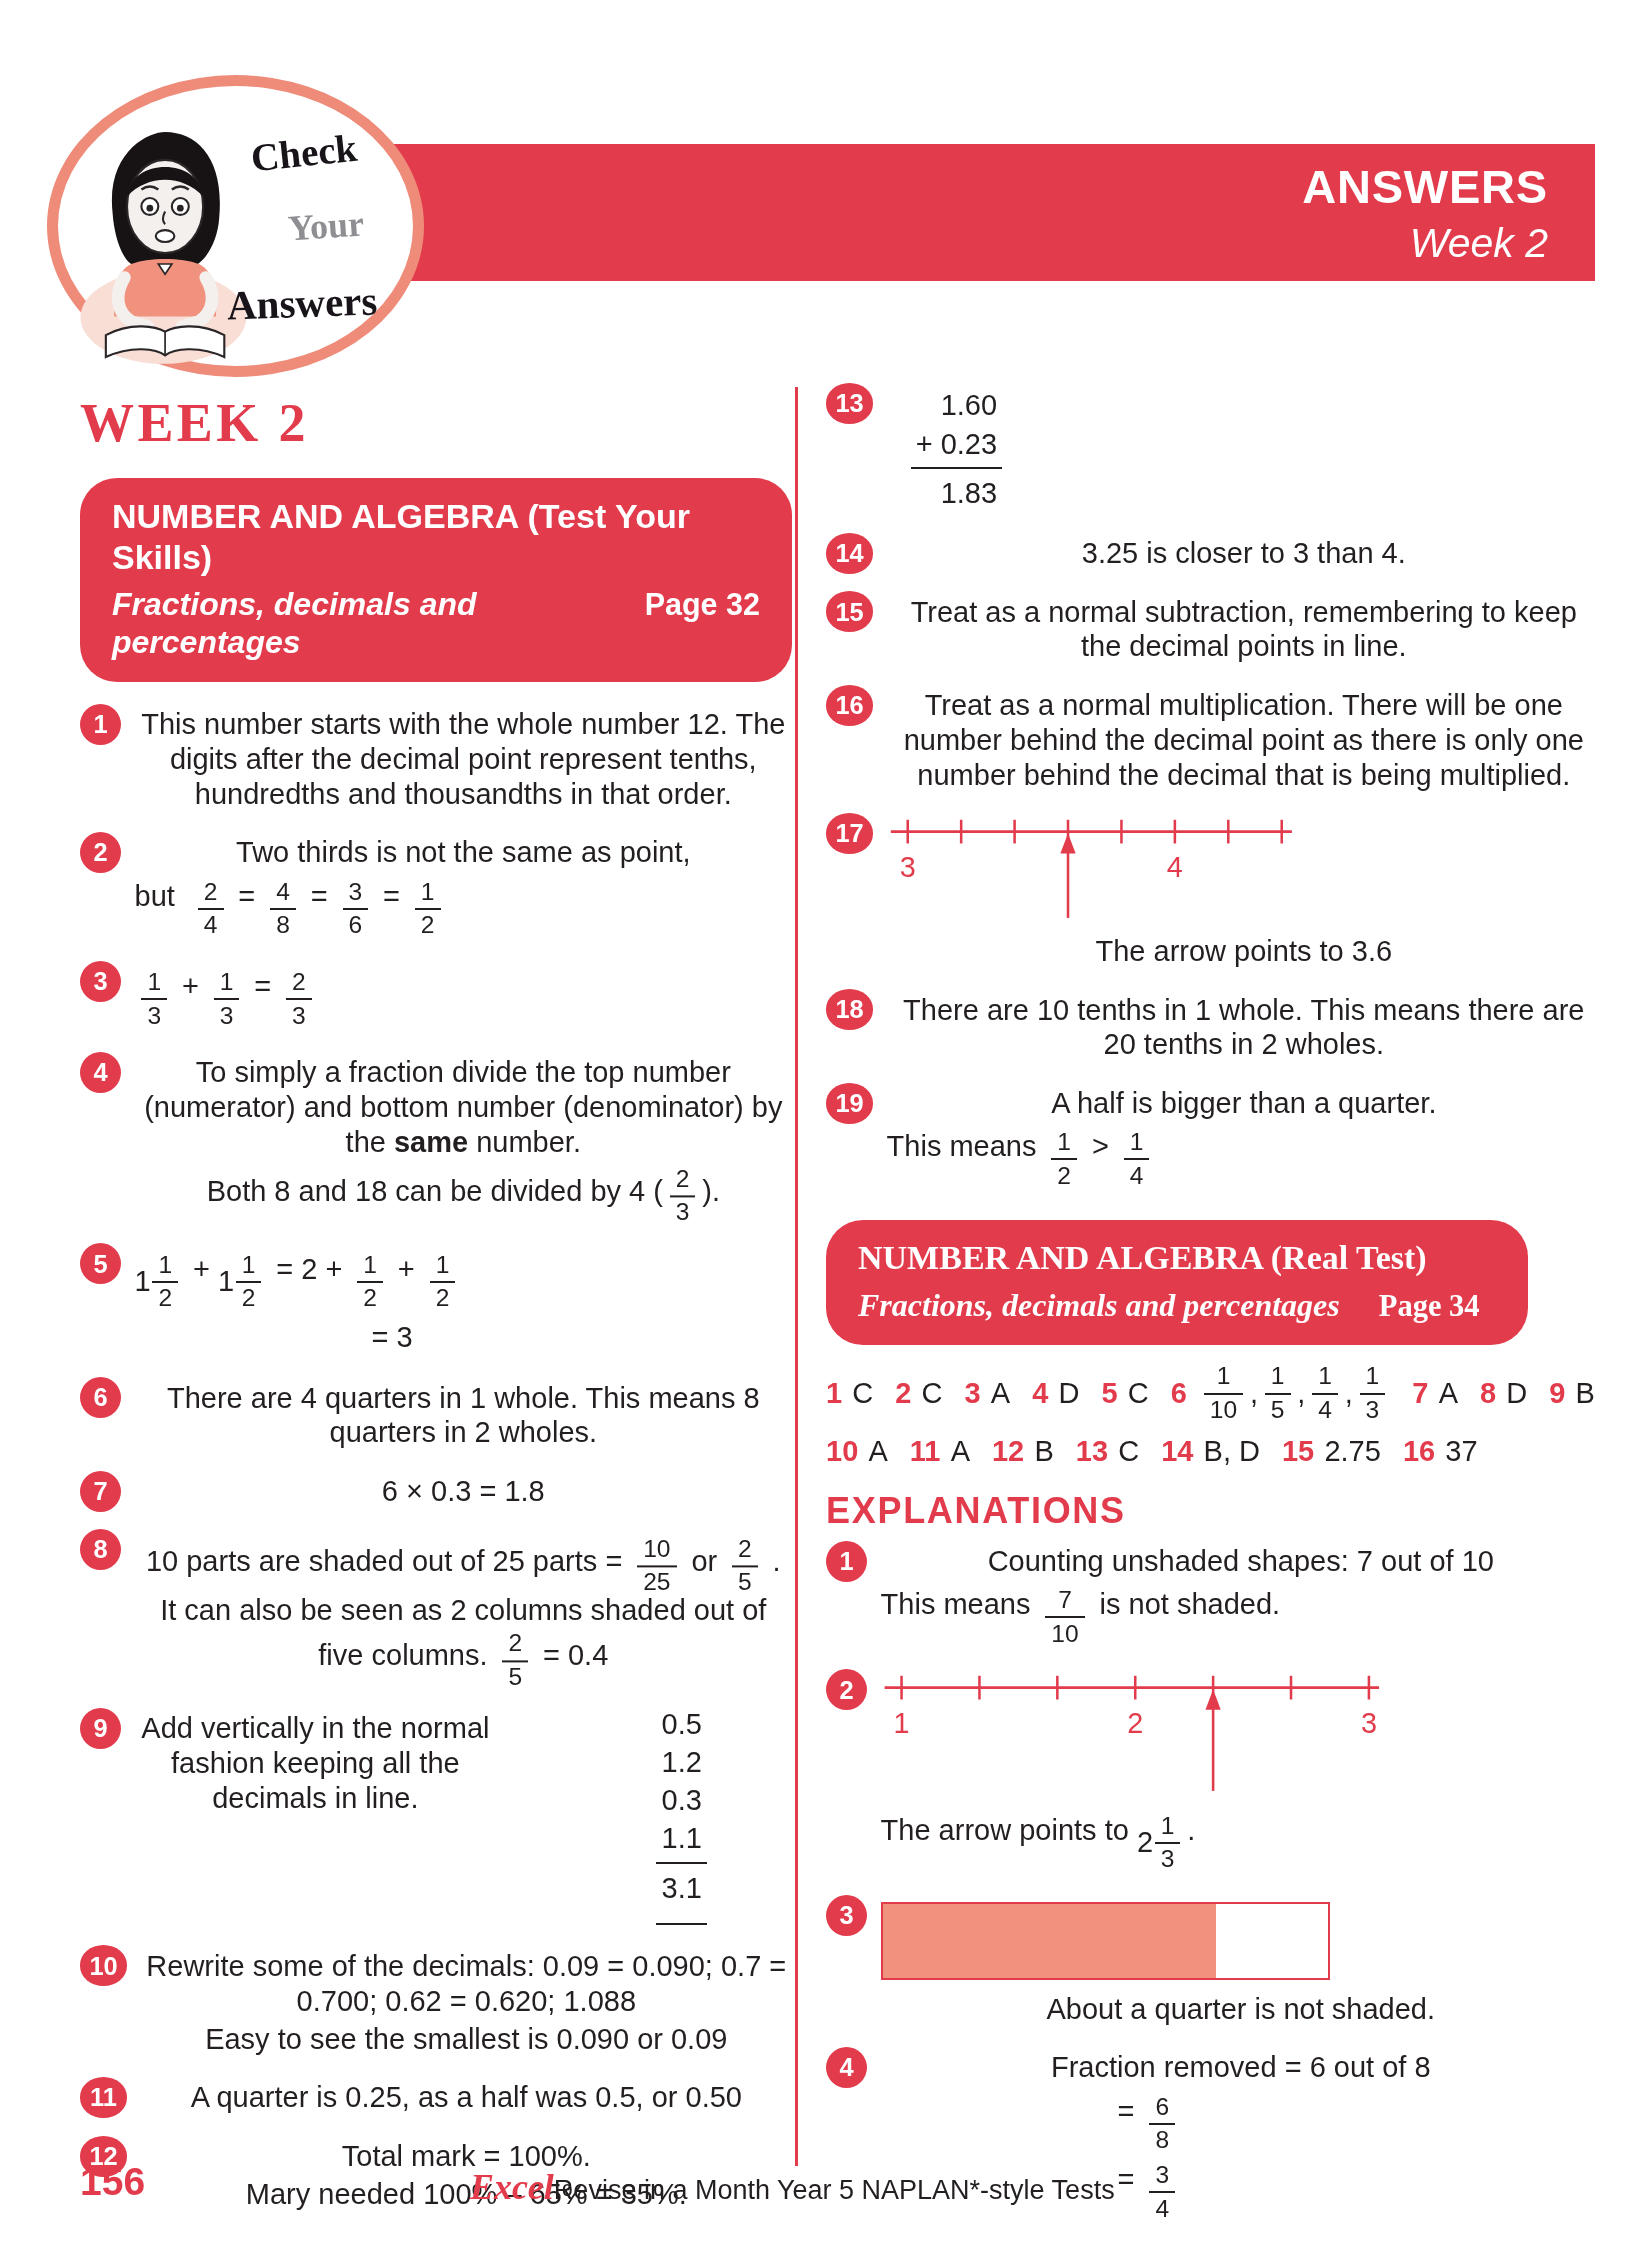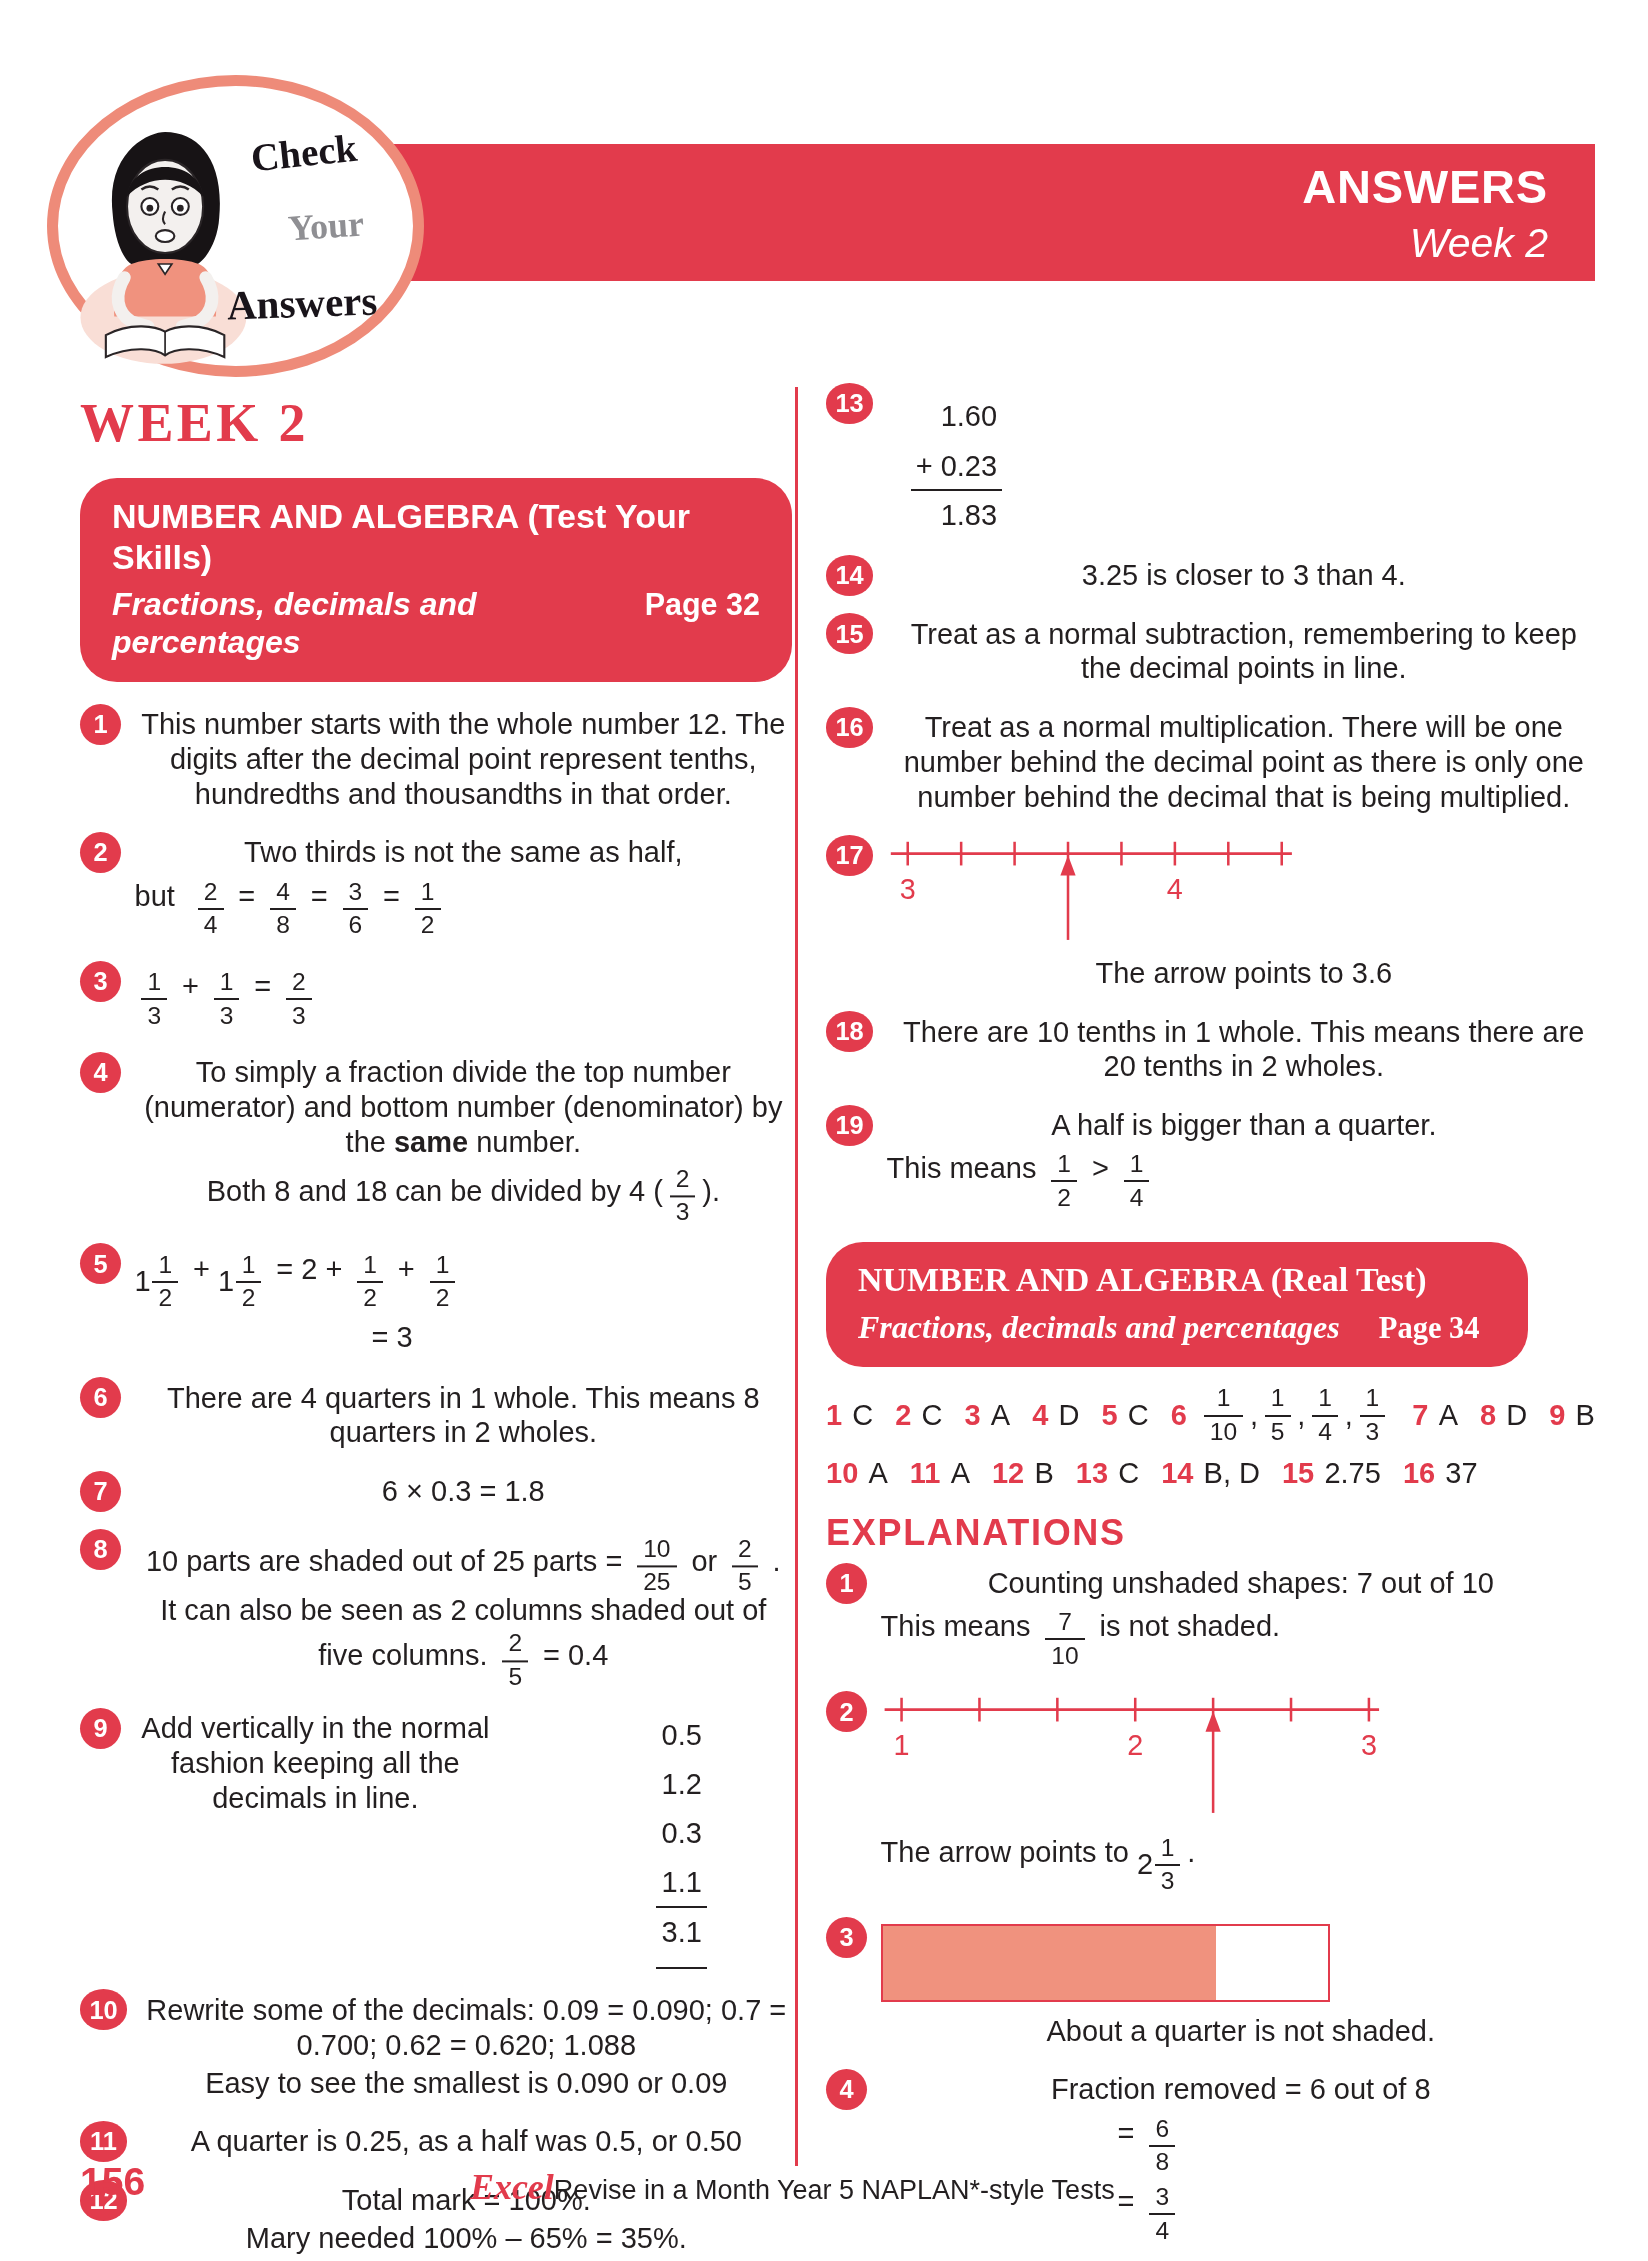--- a/index.html
+++ b/index.html
@@ -51,21 +51,21 @@
   .frac{display:inline-flex;flex-direction:column;align-items:center;font-size:24.6px;line-height:1.08;
         margin:0 6.8px;vertical-align:middle;}
   .para .frac{transform:translateY(3.4px);}
   .frac .fn{padding:0 6px 2.5px;}
   .frac .fd{border-top:2.5px solid var(--ink);padding:2.5px 6px 0;}
   .mixed{display:inline-flex;align-items:center;}
   .mixed .whole{font-size:29px;}
   .mixed .frac{margin-left:1.7px;}
   
   .vadd{display:inline-block;text-align:right;font-size:29px;line-height:1.32;margin:3.4px 0 3.4px 24px;}
-  .vadd .row{padding:0 5.1px;margin-top:11px;}
+  .vadd .row{padding:0 5.1px;}
   .vadd .row.rule{border-bottom:2.5px solid var(--ink);padding-bottom:4px;}
   .vadd .sum{padding:5.1px 5.1px 0;}
   .vadd .sum.rule2{border-bottom:2.5px solid var(--ink);padding-bottom:16px;}
   .split{display:flex;justify-content:space-between;align-items:flex-start;}
   .split .para{width:55%;}
   .split .vadd{margin-right:85px;margin-top:-3.4px;}
   
   .bar{width:449px;height:78px;border:2.5px solid var(--red);position:relative;margin:6.8px 0 12px;}
   .bar-fill{position:absolute;left:0;top:0;bottom:0;background:var(--salmon);}
   
@@ -136,21 +136,21 @@
     <div class="items" id="skills-items">
         <div class="item">
           <div class="qcircle">1</div>
           <div class="item-body">
             <p class="para">This number starts with the whole number 12. The digits after the decimal point represent tenths, hundredths and thousandths in that order.</p>
           </div>
         </div>
         <div class="item">
           <div class="qcircle">2</div>
           <div class="item-body">
-            <p class="para">Two thirds is not the same as half,</p>
+            <p class="para">Two thirds is not the same as point,</p>
             <div class="math-line">
               <span class="tk">but  </span>
               <span class="frac">
                 <span class="fn">2</span>
                 <span class="fd">4</span>
               </span>
               <span class="tk"> = </span>
               <span class="frac">
                 <span class="fn">4</span>
                 <span class="fd">8</span>

